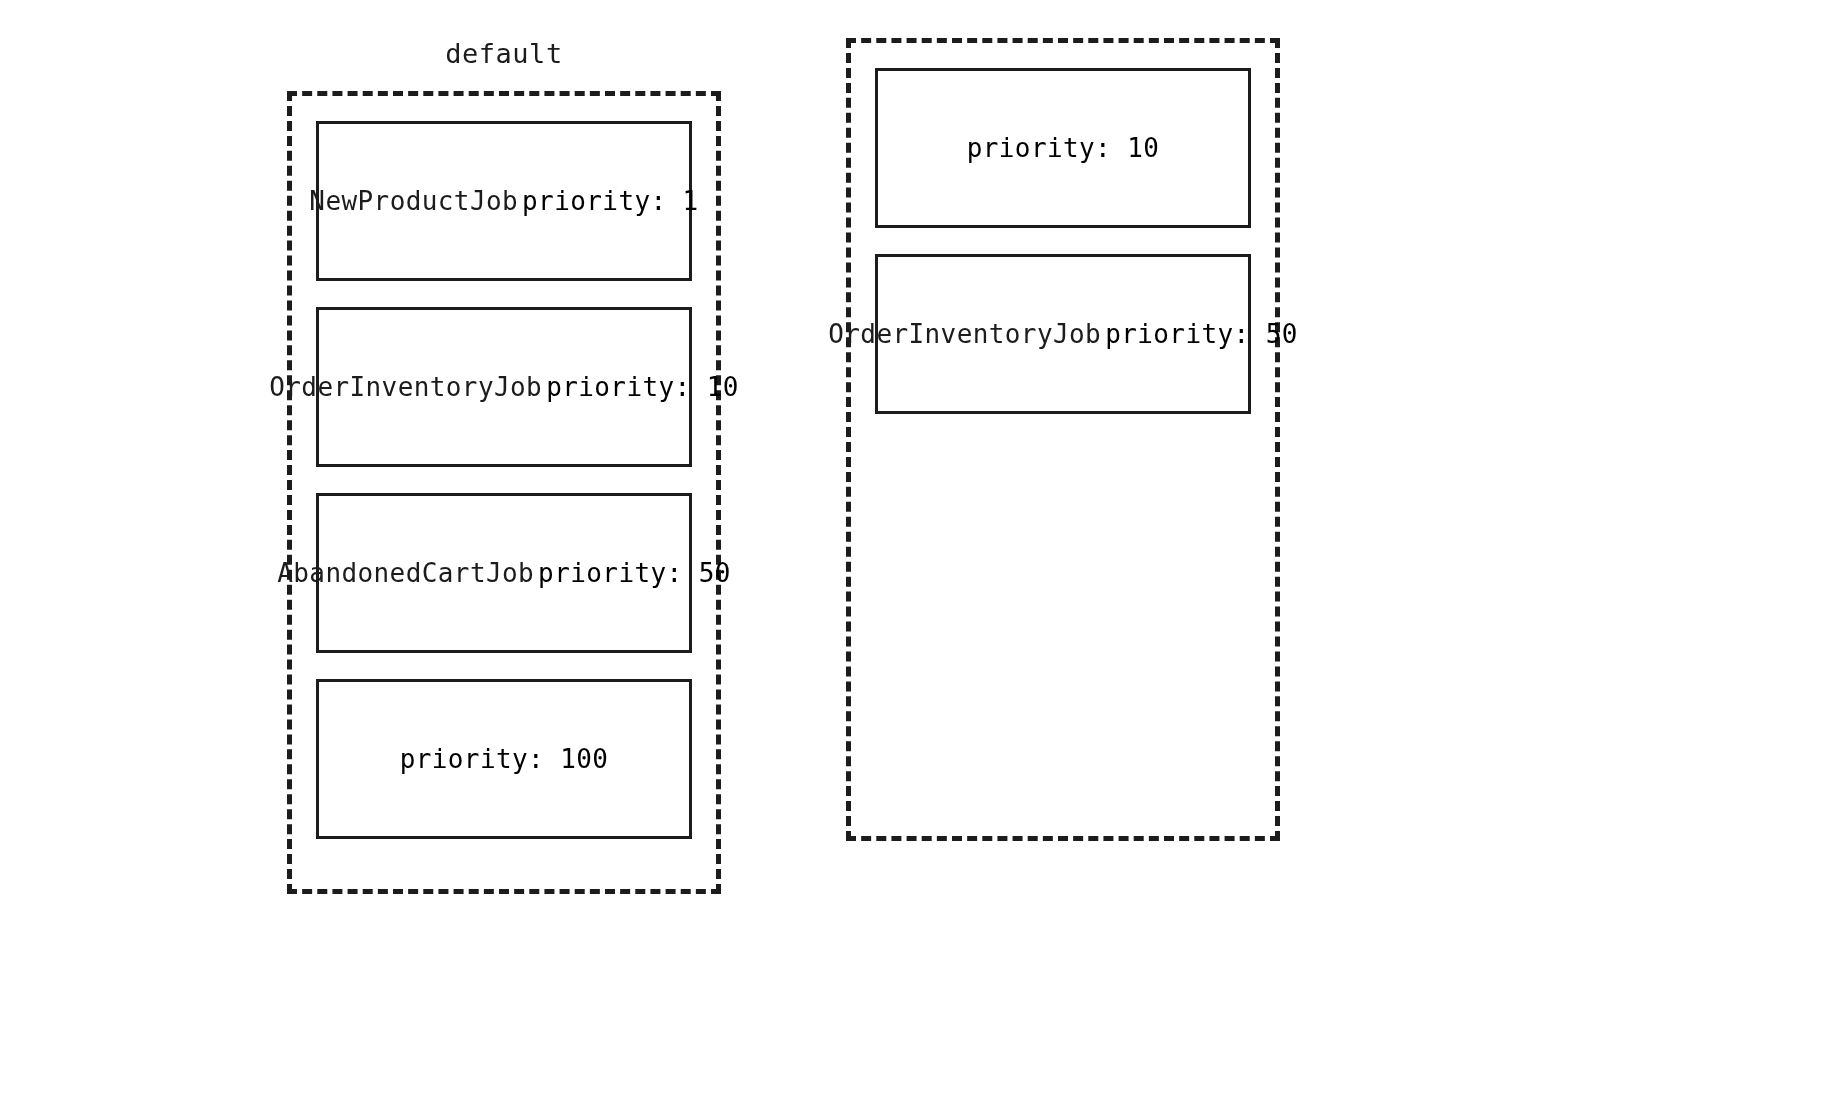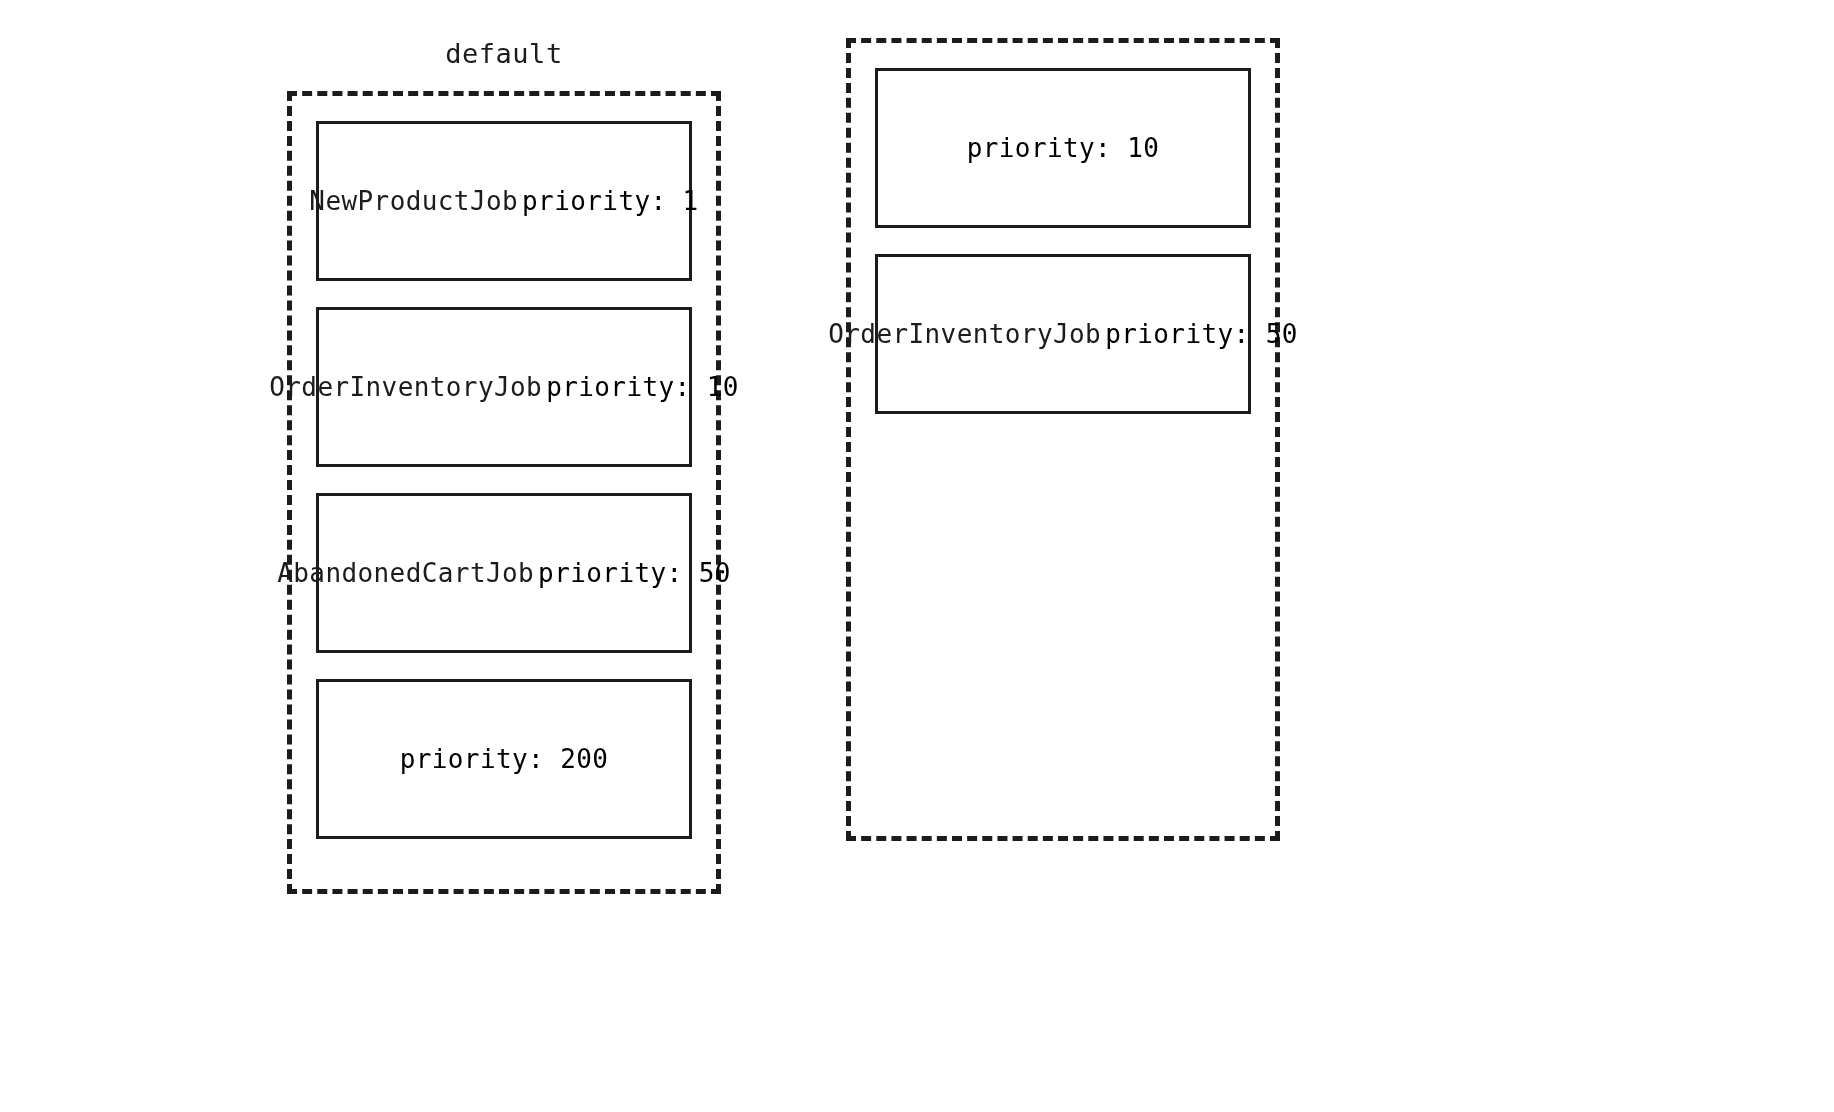--- a/index.html
+++ b/index.html
@@ -94,21 +94,21 @@
         <div class="job-name">OrderInventoryJob</div>
         <div class="job-priority">priority: 10</div>
       </div>
 
       <div class="job-card">
         <div class="job-name">AbandonedCartJob</div>
         <div class="job-priority">priority: 50</div>
       </div>
 
       <div class="job-card">
-        <div class="job-priority">priority: 200</div>
+        <div class="job-priority">priority: 100</div>
       </div>
 
     </div>
   </div>
 
   <div class="queue-column" style="left:846px;">
     <div class="queue-box">
 
       <div class="job-card">
         <div class="job-priority">priority: 10</div>

